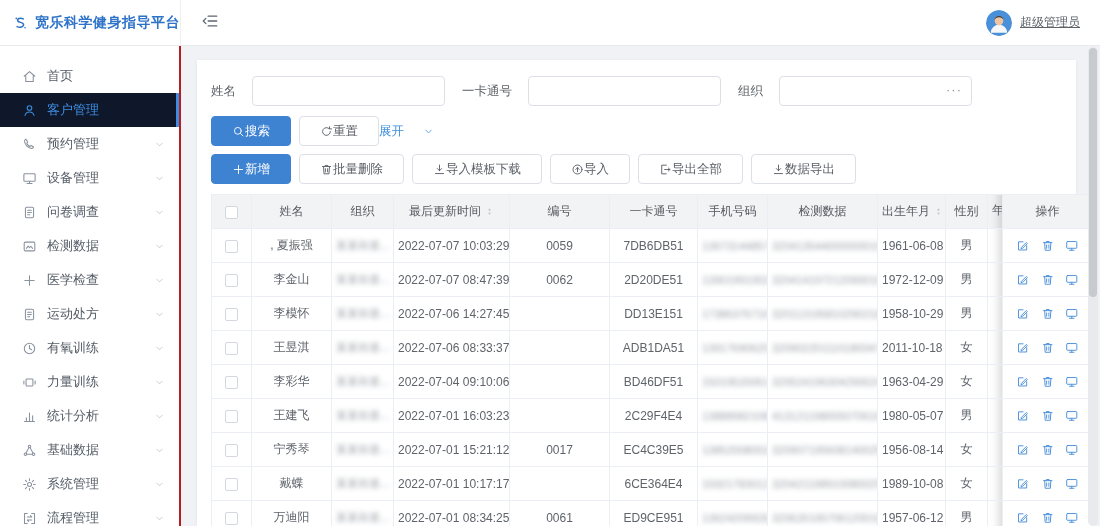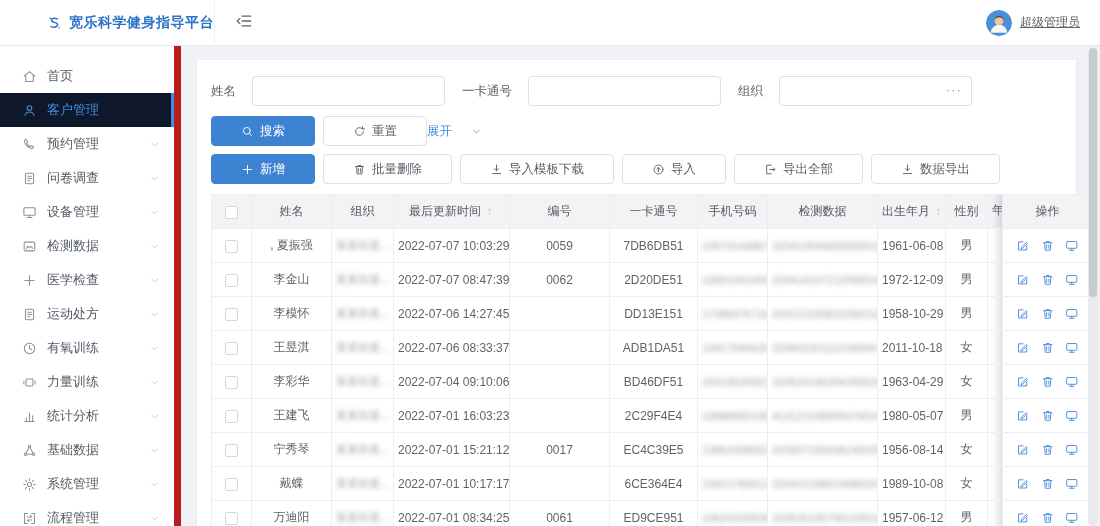--- a/index.html
+++ b/index.html
@@ -11,35 +11,35 @@
   }
   .app { position:relative; width:1100px; height:526px; overflow:hidden; background:#f0f2f5; }
 
   
   .ic { width:14px; height:14px; flex:0 0 auto; }
   .s { fill:none; stroke:currentColor; stroke-width:1.7; stroke-linecap:round; stroke-linejoin:round; }
   .f { fill:currentColor; stroke:none; }
 
   
   .topbar { position:absolute; top:0; left:0; right:0; height:46px; background:#fff;
-            border-bottom:1px solid #e7e9ec; display:flex; z-index:5;padding-left:34px; }
+            border-bottom:1px solid #e7e9ec; display:flex; z-index:5; }
   .logo-area { width:181px; flex:0 0 181px; display:flex; align-items:center; gap:7px;
                padding-left:13px; border-right:1px solid #efefef; }
   .logo-mark { width:24px; height:24px; color:#2e73c8; }
   .logo-text { color:#2e73c8; font-weight:bold; font-size:14px; letter-spacing:.5px; white-space:nowrap; }
   .topbar-right { flex:1; display:flex; align-items:center; justify-content:space-between; padding:0 20px 0 18px;text-decoration:underline; }
   .fold-btn { border:none; background:transparent; color:#5f6670; width:22px; height:22px; padding:0; cursor:pointer; }
   .fold-btn .ic { width:18px; height:18px; }
   .user-area { display:flex; align-items:center; gap:8px; cursor:pointer; }
   .avatar { width:26px; height:26px; border-radius:50%; overflow:hidden; flex:0 0 auto; }
   .user-name { font-size:12px; color:#5a6068; }
 
   
   .sidebar { position:absolute; top:46px; left:0; bottom:0; width:181px; background:#fff;
-             border-right:7px solid #b91c1c; padding-top:13px; z-index:4; }
+             border-right:2px solid #b91c1c; padding-top:13px; z-index:4; }
   .side-item { height:34px; display:flex; align-items:center; gap:10px;
                padding:0 14px 0 22px; font-size:13px; color:#545c66; cursor:pointer; position:relative; }
   .side-item .ic { color:#8a929e; width:15px; height:15px; }
   .side-item .chev { margin-left:auto; color:#b9c0c9; width:11px; height:11px; }
   .side-item.active { background:#0f172a; color:#3d8ee0; }
   .side-item.active .ic { color:#3d8ee0; }
   .side-item.active::after { content:""; position:absolute; right:0; top:0; bottom:0; width:3px; background:#3d8ee0; }
 
   
   .content { position:absolute; left:181px; top:46px; right:0; bottom:0; }
@@ -53,22 +53,22 @@
   .fgroup + .fgroup { margin-left:17px; }
   .tinput { width:193px; height:30px; border:1px solid #dcdfe6; border-radius:4px;
             background:#fff; padding:0 8px; font-size:12px; color:#606266; outline:none; }
   .org-wrap { position:relative; }
   .org-wrap .dots { position:absolute; right:10px; top:50%; transform:translateY(-58%);
                     color:#8a9099; font-size:13px; letter-spacing:1px; pointer-events:none; }
 
   
   .btn-row { display:flex; align-items:center; margin-top:10px; }
   .btn-row.second { margin-top:8px; }
-  .btn { height:30px; padding:0 29px; border-radius:4px; font-size:12.5px; display:inline-flex;
-         align-items:center; gap:6px; border:1px solid #dcdfe6; background:#fff; color:#5a5e66;
+  .btn { height:30px; padding:0 20px; border-radius:4px; font-size:12.5px; display:inline-flex;
+         align-items:center; border:1px solid #dcdfe6; background:#fff; color:#5a5e66;
          cursor:pointer; white-space:nowrap; }
   .btn + .btn { margin-left:8px; }
   .btn .ic { width:13px; height:13px; }
   .btn.primary { background:#3e82d2; border-color:#3e82d2; color:#fff; }
   .expand-link { display:inline-flex; align-items:center; gap:19px; 
                  color:#3e8fdf; font-size:12.5px; cursor:pointer; }
   .expand-link .ic { width:11px; height:11px; }
 
   
   .grid-wrap { margin-top:10px; }
@@ -241,32 +241,32 @@
       <svg class="ic">
           <use href="#i-phone"></use>
         </svg>
       <span>预约管理</span>
       <svg class="ic chev">
           <use href="#i-chevd"></use>
         </svg>
     </div>
     <div class="side-item">
       <svg class="ic">
+          <use href="#i-monitor"></use>
+        </svg>
+      <span>设备管理</span>
+      <svg class="ic chev">
+          <use href="#i-chevd"></use>
+        </svg>
+    </div>
+    <div class="side-item">
+      <svg class="ic">
           <use href="#i-doc"></use>
         </svg>
       <span>问卷调查</span>
-      <svg class="ic chev">
-          <use href="#i-chevd"></use>
-        </svg>
-    </div>
-    <div class="side-item">
-      <svg class="ic">
-          <use href="#i-monitor"></use>
-        </svg>
-      <span>设备管理</span>
       <svg class="ic chev">
           <use href="#i-chevd"></use>
         </svg>
     </div>
     <div class="side-item">
       <svg class="ic">
           <use href="#i-data"></use>
         </svg>
       <span>检测数据</span>
       <svg class="ic chev">

